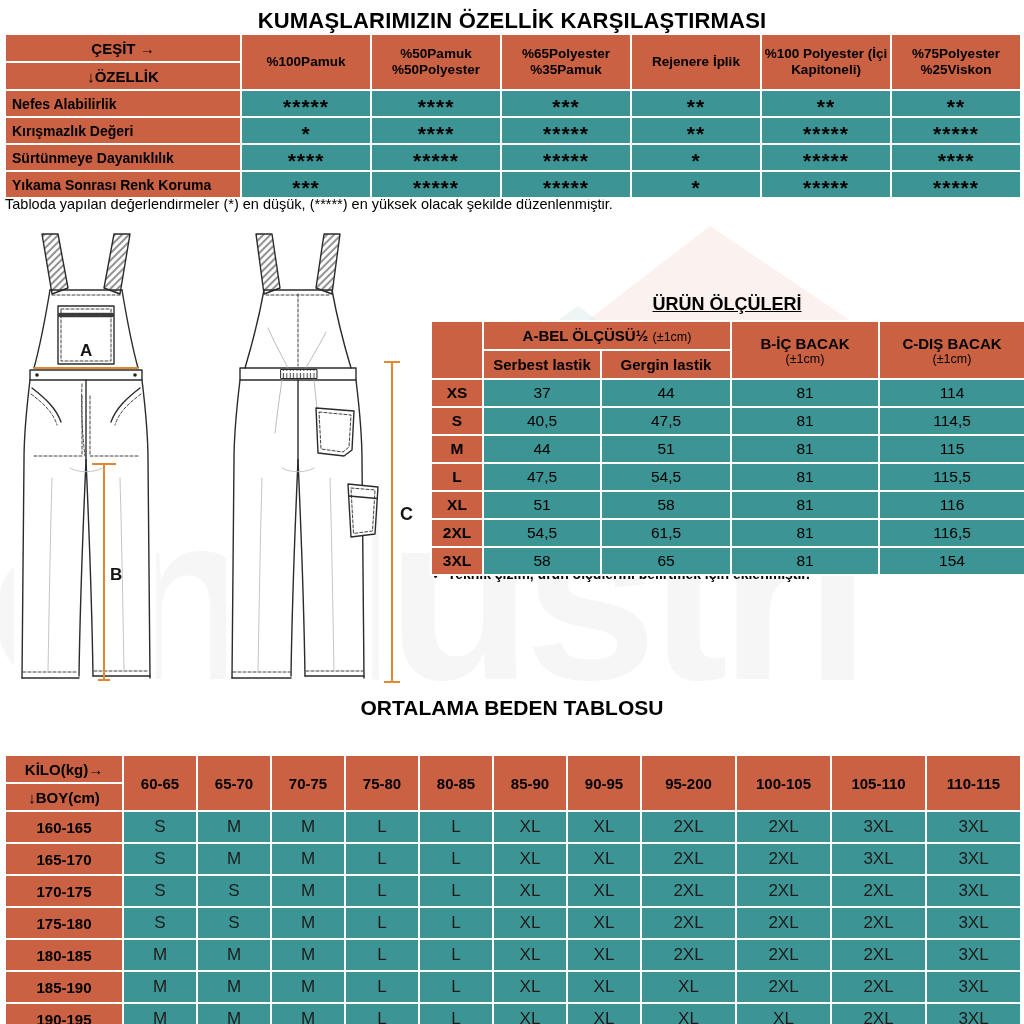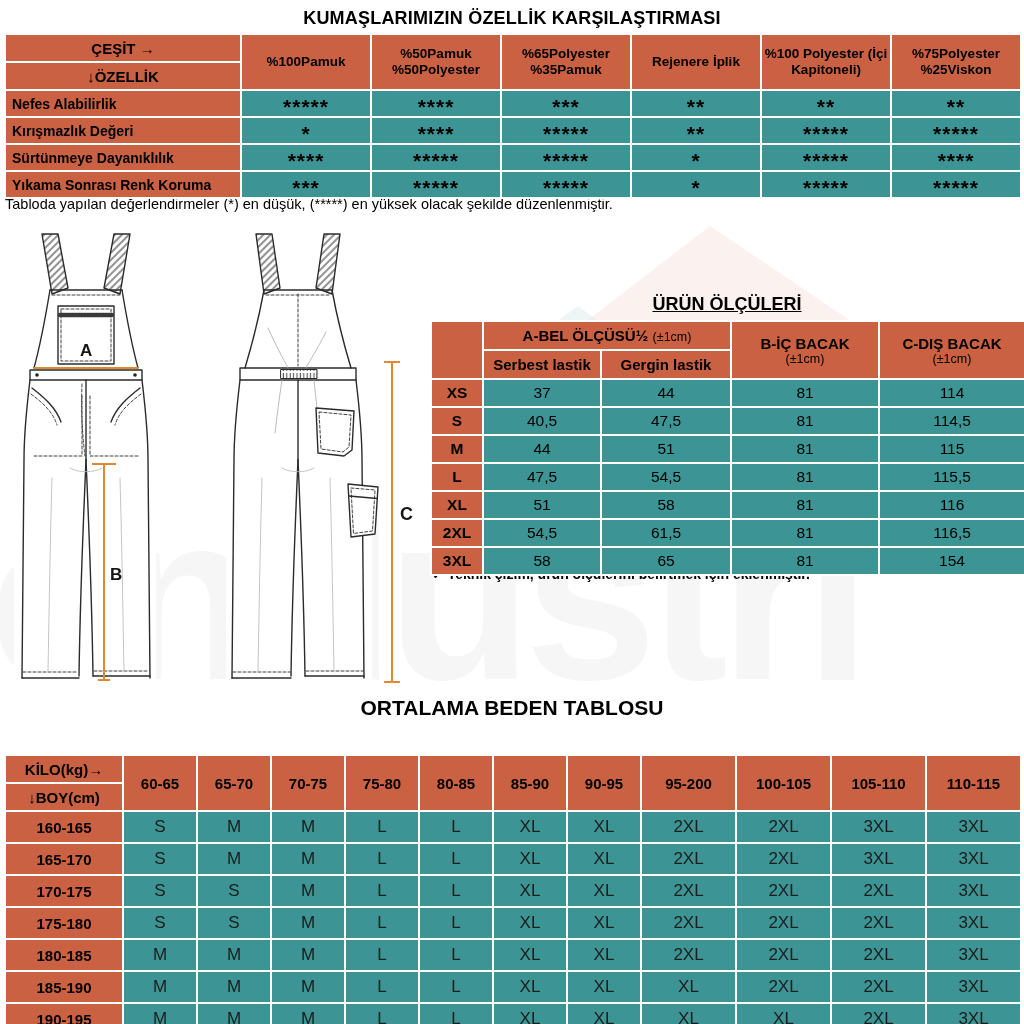--- a/index.html
+++ b/index.html
@@ -17,21 +17,21 @@
   .title{font-weight:bold;text-align:center;width:100%;}
 
   
   table{border-collapse:collapse;table-layout:fixed;z-index:2;position:absolute;}
   th,td{border:2px solid #fff;overflow:hidden;padding:0;}
   thead th{background:var(--orange);font-weight:bold;vertical-align:middle;text-align:center;}
   tbody td{background:var(--teal);text-align:center;vertical-align:middle;}
   tbody td.rowlabel{background:var(--orange);font-weight:bold;}
 
   
-  #page-title{top:8px;font-size:18px;letter-spacing:0.2px;}
+  #page-title{top:8px;font-size:22px;letter-spacing:0.2px;}
   #fabric-table{left:4px;top:33px;width:1016px;}
   #fabric-table thead th.corner{font-size:15px;height:26px;}
   #fabric-table thead th.colhead{font-size:13.5px;line-height:1.18;padding:0 2px;}
   #fabric-table tbody td{height:25px;}
   #fabric-table tbody td.rowlabel{text-align:left;padding-left:6px;font-size:14px;}
   .stars{font-size:21px;font-weight:bold;letter-spacing:1px;display:inline-block;transform:translateY(5px);line-height:0;}
   #fabric-note{left:5px;top:196px;font-size:14.5px;}
 
   
   #tech-drawing{left:0;top:228px;z-index:1;}

